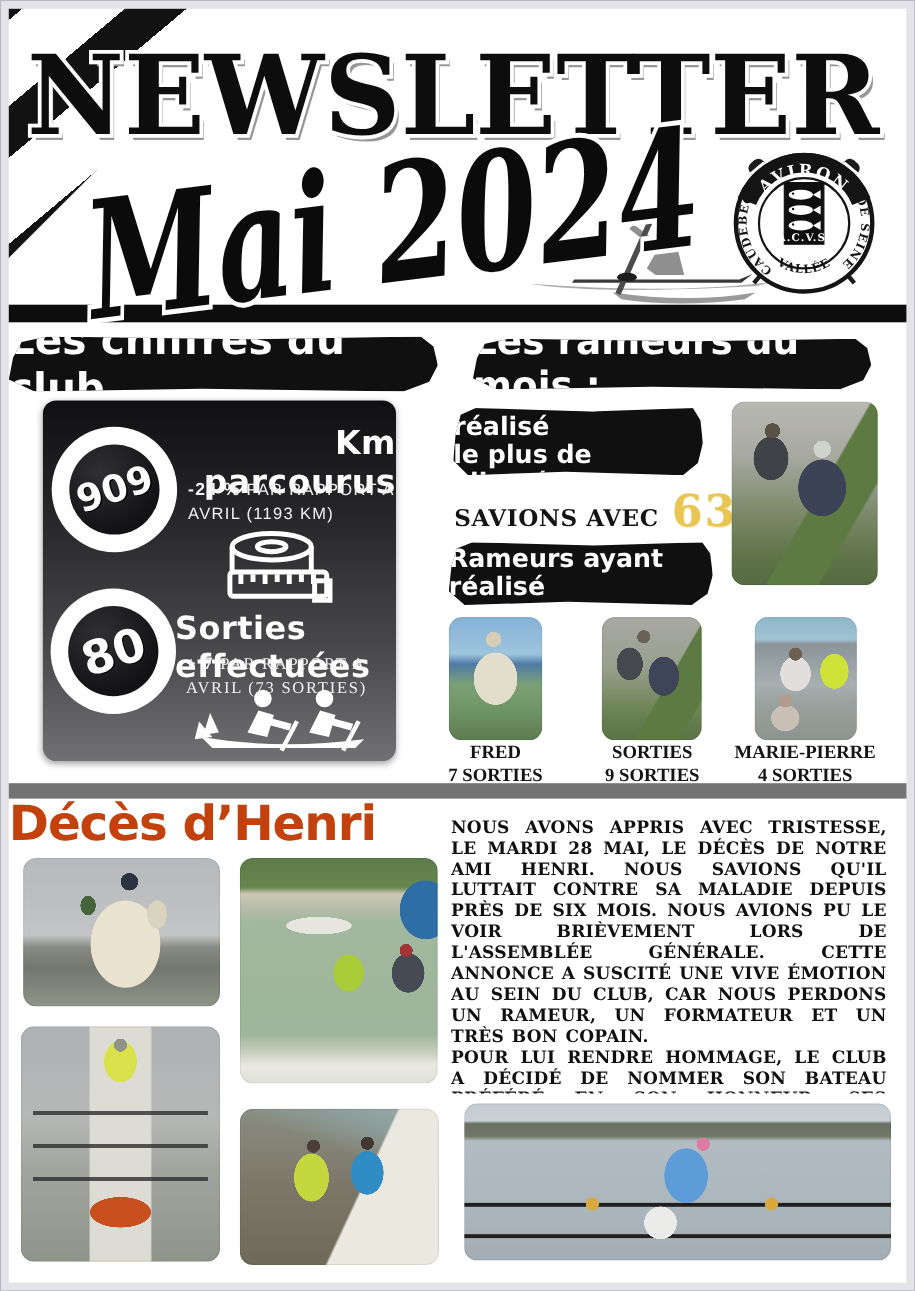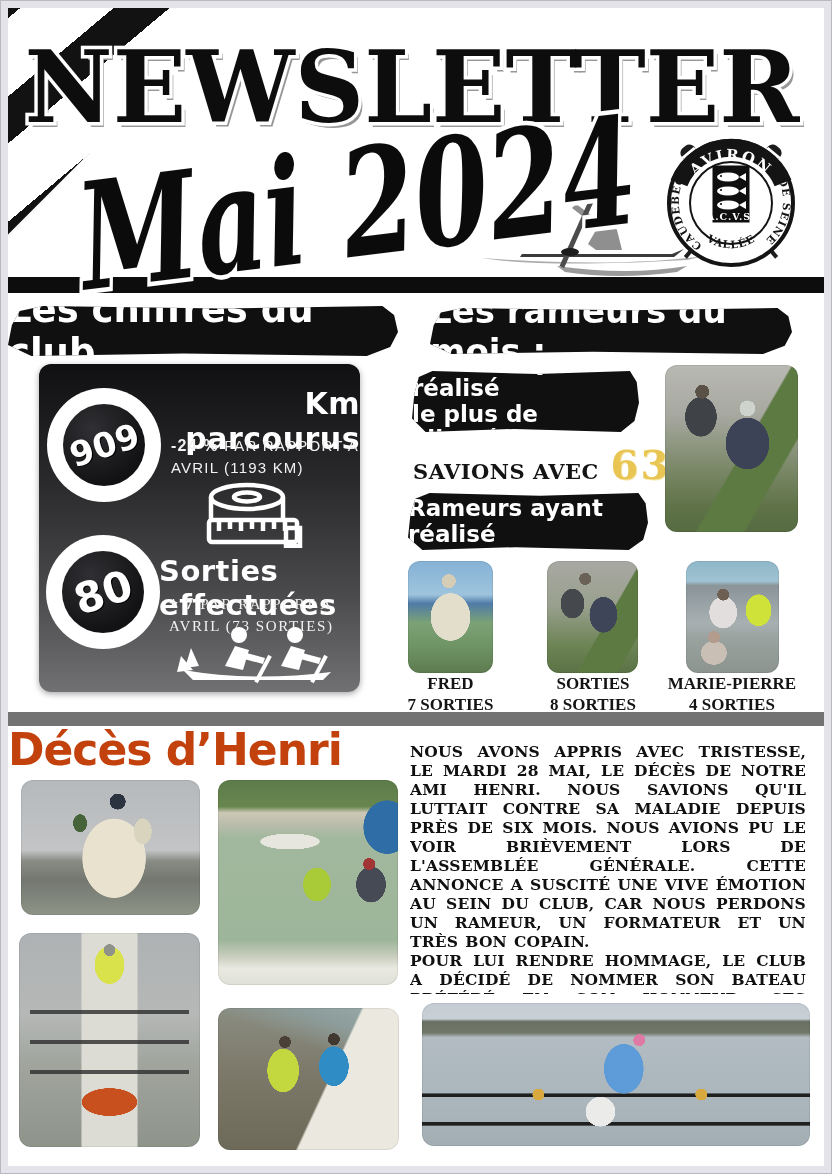--- a/index.html
+++ b/index.html
@@ -293,21 +293,21 @@
   <div class="photo photo-fred"></div>
   <div class="photo photo-francois"></div>
   <div class="photo photo-marie"></div>
 
   <div class="rower-label lbl-fred">
     <div>FRED</div>
     <div>7 SORTIES</div>
   </div>
   <div class="rower-label lbl-francois">
     <div>SORTIES</div>
-    <div>8 SORTIES</div>
+    <div>9 SORTIES</div>
   </div>
   <div class="rower-label lbl-marie">
     <div>MARIE-PIERRE</div>
     <div>4 SORTIES</div>
   </div>
 
   <div class="divider"></div>
   <div class="obit-title">Décès d’Henri</div>
   <div class="obit-text">
     <p>NOUS AVONS APPRIS AVEC TRISTESSE, LE MARDI 28 MAI, LE DÉCÈS DE NOTRE AMI HENRI. NOUS SAVIONS QU'IL LUTTAIT CONTRE SA MALADIE DEPUIS PRÈS DE SIX MOIS. NOUS AVIONS PU LE VOIR BRIÈVEMENT LORS DE L'ASSEMBLÉE GÉNÉRALE. CETTE ANNONCE A SUSCITÉ UNE VIVE ÉMOTION AU SEIN DU CLUB, CAR NOUS PERDONS UN RAMEUR, UN FORMATEUR ET UN TRÈS BON COPAIN.</p>

